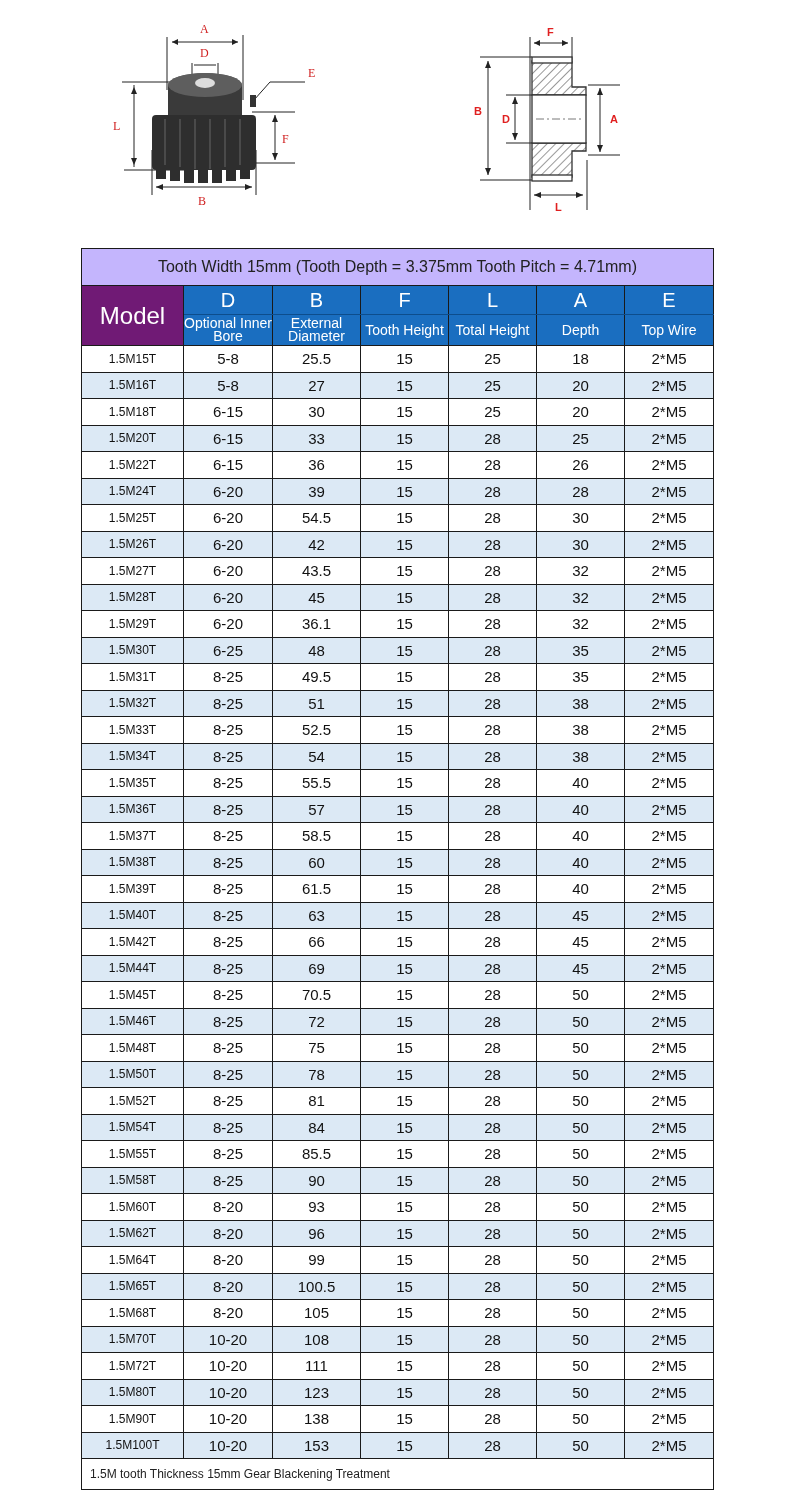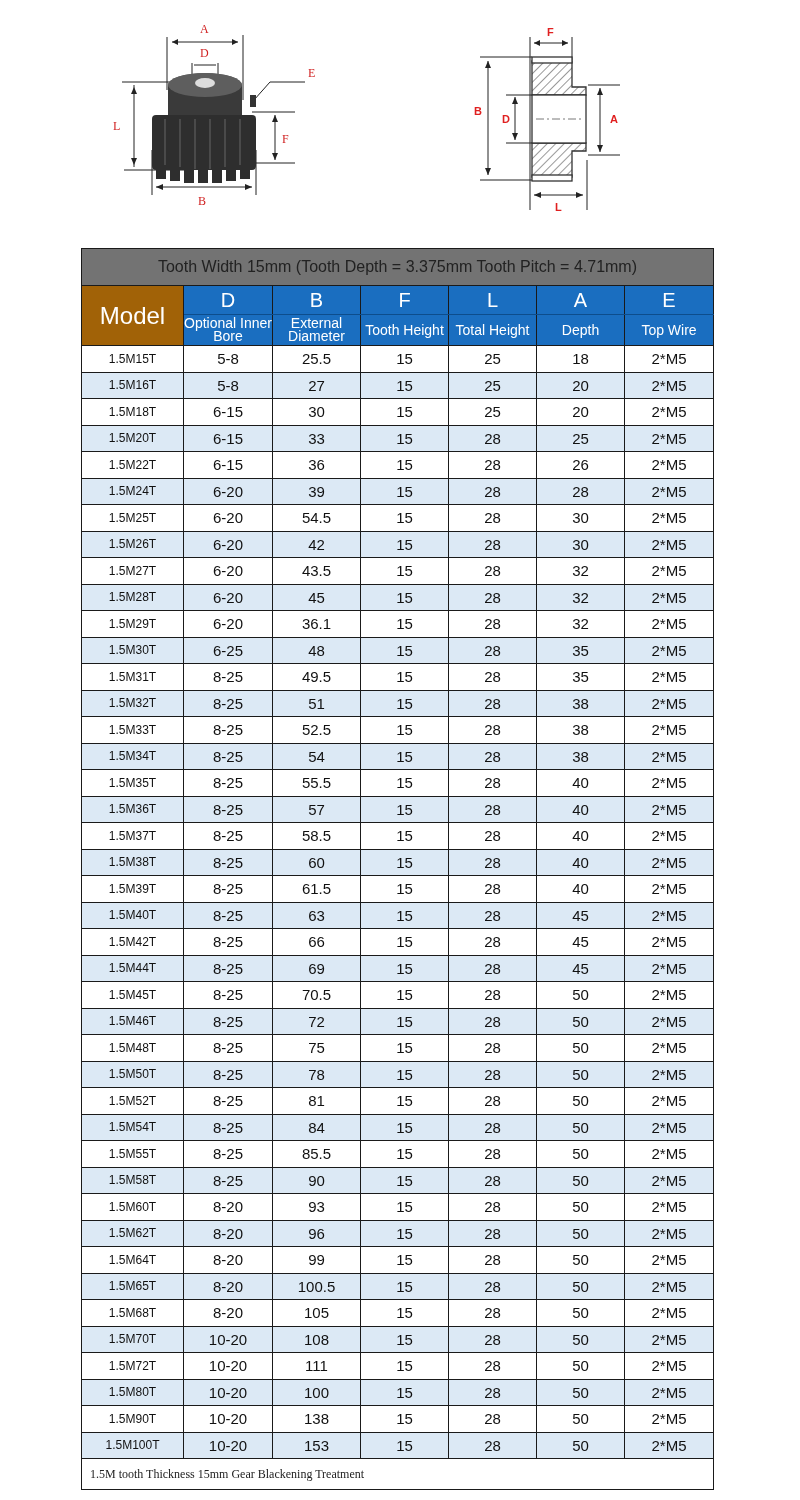--- a/index.html
+++ b/index.html
@@ -2,29 +2,29 @@
 <html><head>
 <meta charset="utf-8">
 <style>
   html, body { margin:0; padding:0; background:#ffffff; }
   body { width:800px; height:1500px; position:relative; font-family:"Liberation Sans", sans-serif; overflow:hidden; }
   .diagrams { position:absolute; left:0; top:0; width:800px; height:240px; }
   .diag-label { fill:#d02020; font-family:"Liberation Serif", serif; font-size:12px; }
   .diag-label-b { fill:#e02020; font-family:"Liberation Sans", sans-serif; font-size:11px; font-weight:bold; }
   .spec-table { position:absolute; left:81px; top:248px; width:632px; border-collapse:collapse; table-layout:fixed; }
   .spec-table td, .spec-table th { border:1.5px solid #1a1a1a; padding:0; text-align:center; vertical-align:middle; }
-  .title-row td { height:36px; font-size:16px; color:#222; background:#737373; }
+  .title-row td { height:36px; font-size:16px; color:#222; background:#c4b5fd; }
   .hdr-letter { background:#1a6ec0; color:#fff; font-weight:normal; font-size:20px; height:28px; border-bottom:1px solid #0d4d8c !important; }
-  .hdr-model { background:#a16207; color:#fff; font-weight:normal; font-size:24px; }
+  .hdr-model { background:#701a75; color:#fff; font-weight:normal; font-size:24px; }
   .hdr-sub { background:#1a6ec0; color:#fff; font-weight:normal; font-size:14px; line-height:13px; height:30px; }
   .data-row td { height:25.5px; font-size:15px; color:#111; }
   .data-row td:first-child { font-size:12px; }
   .data-row.alt td { background:#dce9f5; }
   .data-row:not(.alt) td { background:#ffffff; }
-  .footer-row td { height:30px; text-align:left; font-size:12px; color:#222; padding-left:8px; background:#fff;font-family:Liberation Serif, serif; }
+  .footer-row td { height:30px; text-align:left; font-size:12px; color:#222; padding-left:8px; background:#fff; }
 </style>
 </head>
 <body>
 
 <div class="diagrams">
 
   <svg style="position:absolute;left:110px;top:15px;" width="210" height="200" viewBox="0 0 210 200">
 
     <g stroke="#222" stroke-width="1" fill="none">
       <line x1="57" y1="22" x2="57" y2="75"></line>
@@ -516,21 +516,21 @@
         <td>10-20</td>
         <td>111</td>
         <td>15</td>
         <td>28</td>
         <td>50</td>
         <td>2*M5</td>
       </tr>
       <tr class="data-row alt">
         <td>1.5M80T</td>
         <td>10-20</td>
-        <td>100</td>
+        <td>123</td>
         <td>15</td>
         <td>28</td>
         <td>50</td>
         <td>2*M5</td>
       </tr>
       <tr class="data-row">
         <td>1.5M90T</td>
         <td>10-20</td>
         <td>138</td>
         <td>15</td>

